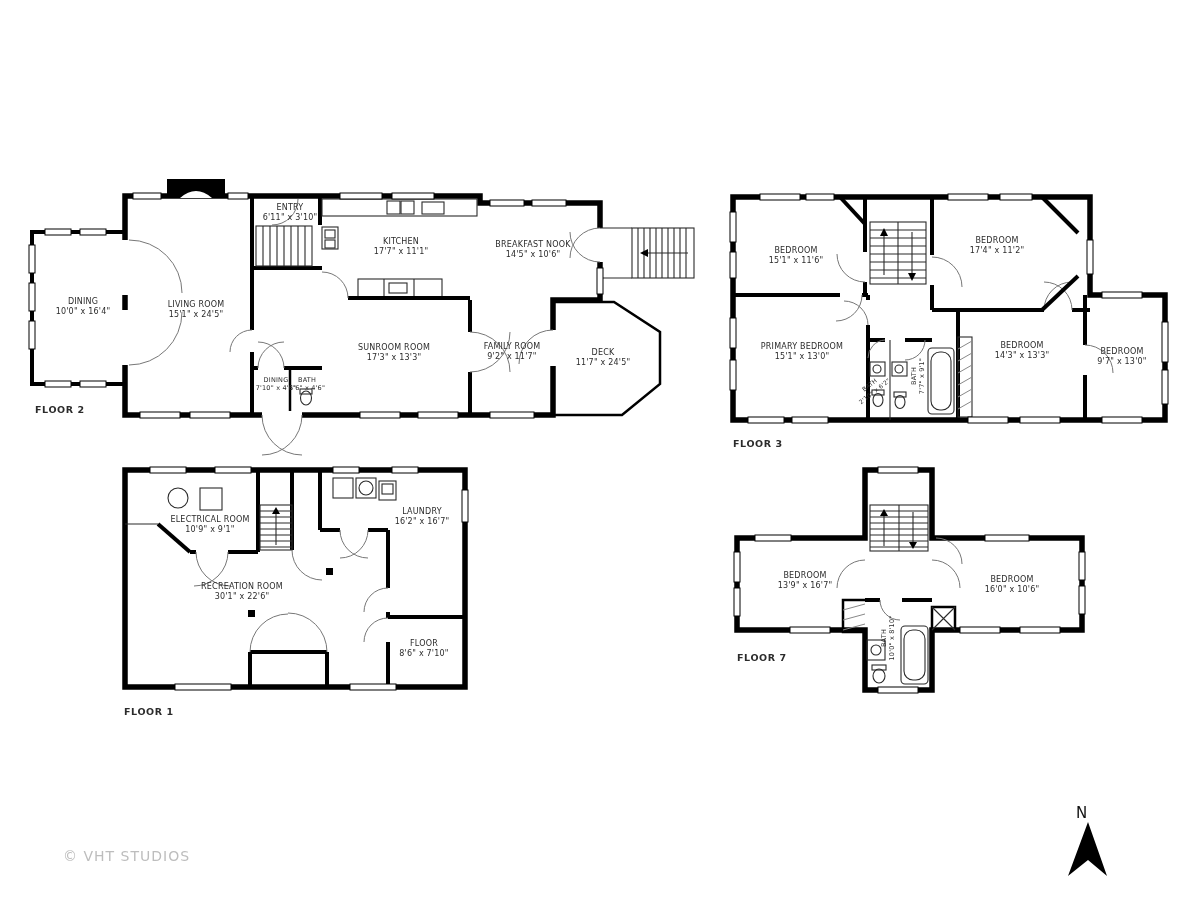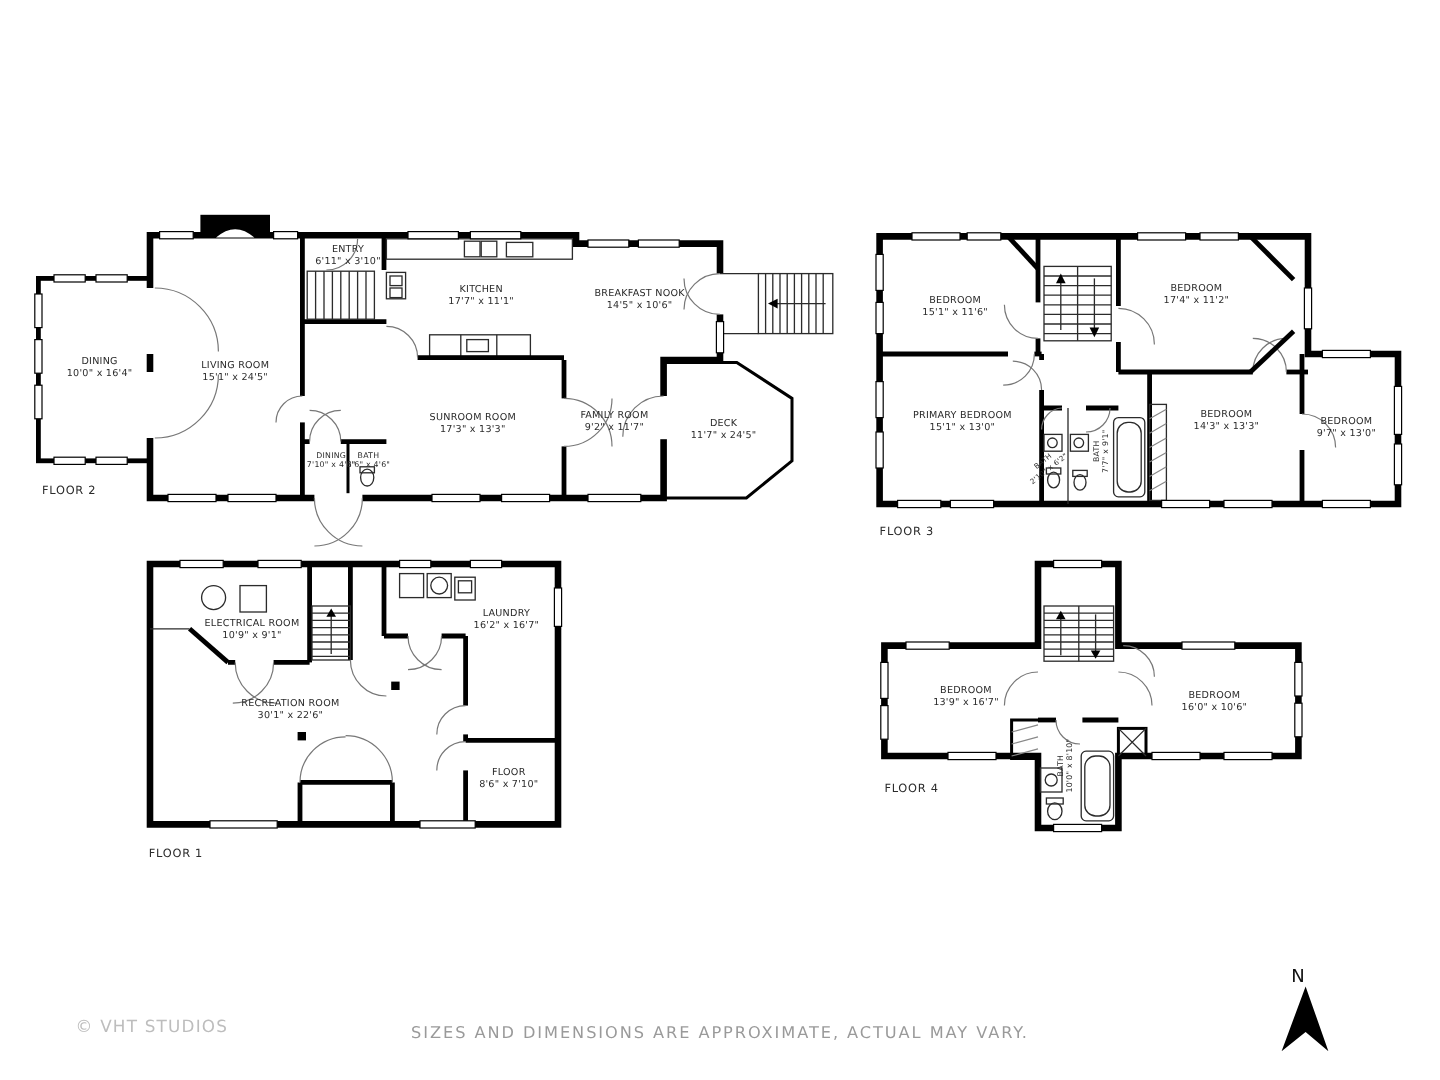--- a/index.html
+++ b/index.html
@@ -16,21 +16,21 @@
   .win{fill:#fff;stroke:#000;stroke-width:1;}
   .gap{fill:#fff;stroke:none;}
   .blk{fill:#000;stroke:none;}
   
   .room{position:absolute;transform:translate(-50%,-50%);text-align:center;
         font-size:8px;color:#2b2b2b;line-height:1.3;letter-spacing:.2px;}
   .room div{white-space:nowrap;}
   .room.small{font-size:6.5px;}
   .room.vert{transform:translate(-50%,-50%) rotate(-90deg);}
   .room.diag{transform:translate(-50%,-50%) rotate(-38deg);font-size:6px;}
-  .floor-label{position:absolute;font-size:9.5px;font-weight:normal;color:#2b2b2b;letter-spacing:.6px;}
+  .floor-label{position:absolute;font-size:9.5px;font-weight:bold;color:#2b2b2b;letter-spacing:.6px;}
   
   .copyright{position:absolute;left:63px;top:848px;font-size:14px;color:#bdbdbd;letter-spacing:1px;}
   .disclaimer{position:absolute;left:0;right:0;top:853px;text-align:center;font-size:13.5px;
               color:#9a9a9a;letter-spacing:1.6px;}
   .compass-n{position:absolute;left:1076px;top:804px;font-size:15px;color:#111;}
 </style>
 </head>
 <body>
 
 <div class="canvas">
@@ -447,19 +447,18 @@
       <div>16'0" x 10'6"</div>
     </div>
 <div class="room vert small" style="left:888px;top:638px">
       <div>BATH</div>
       <div>10'0" x 8'10"</div>
     </div>
 
 <div class="floor-label" style="left:35px;top:404px">FLOOR 2</div>
 <div class="floor-label" style="left:733px;top:438px">FLOOR 3</div>
 <div class="floor-label" style="left:124px;top:706px">FLOOR 1</div>
-<div class="floor-label" style="left:737px;top:652px">FLOOR 4</div>
+<div class="floor-label" style="left:737px;top:652px">FLOOR 7</div>
 
 <div class="copyright">© VHT STUDIOS</div>
-<div class="disclaimer">SIZES AND DIMENSIONS ARE APPROXIMATE, ACTUAL MAY VARY.</div>
 <div class="compass-n">N</div>
 
 </div>
 
 </body></html>

